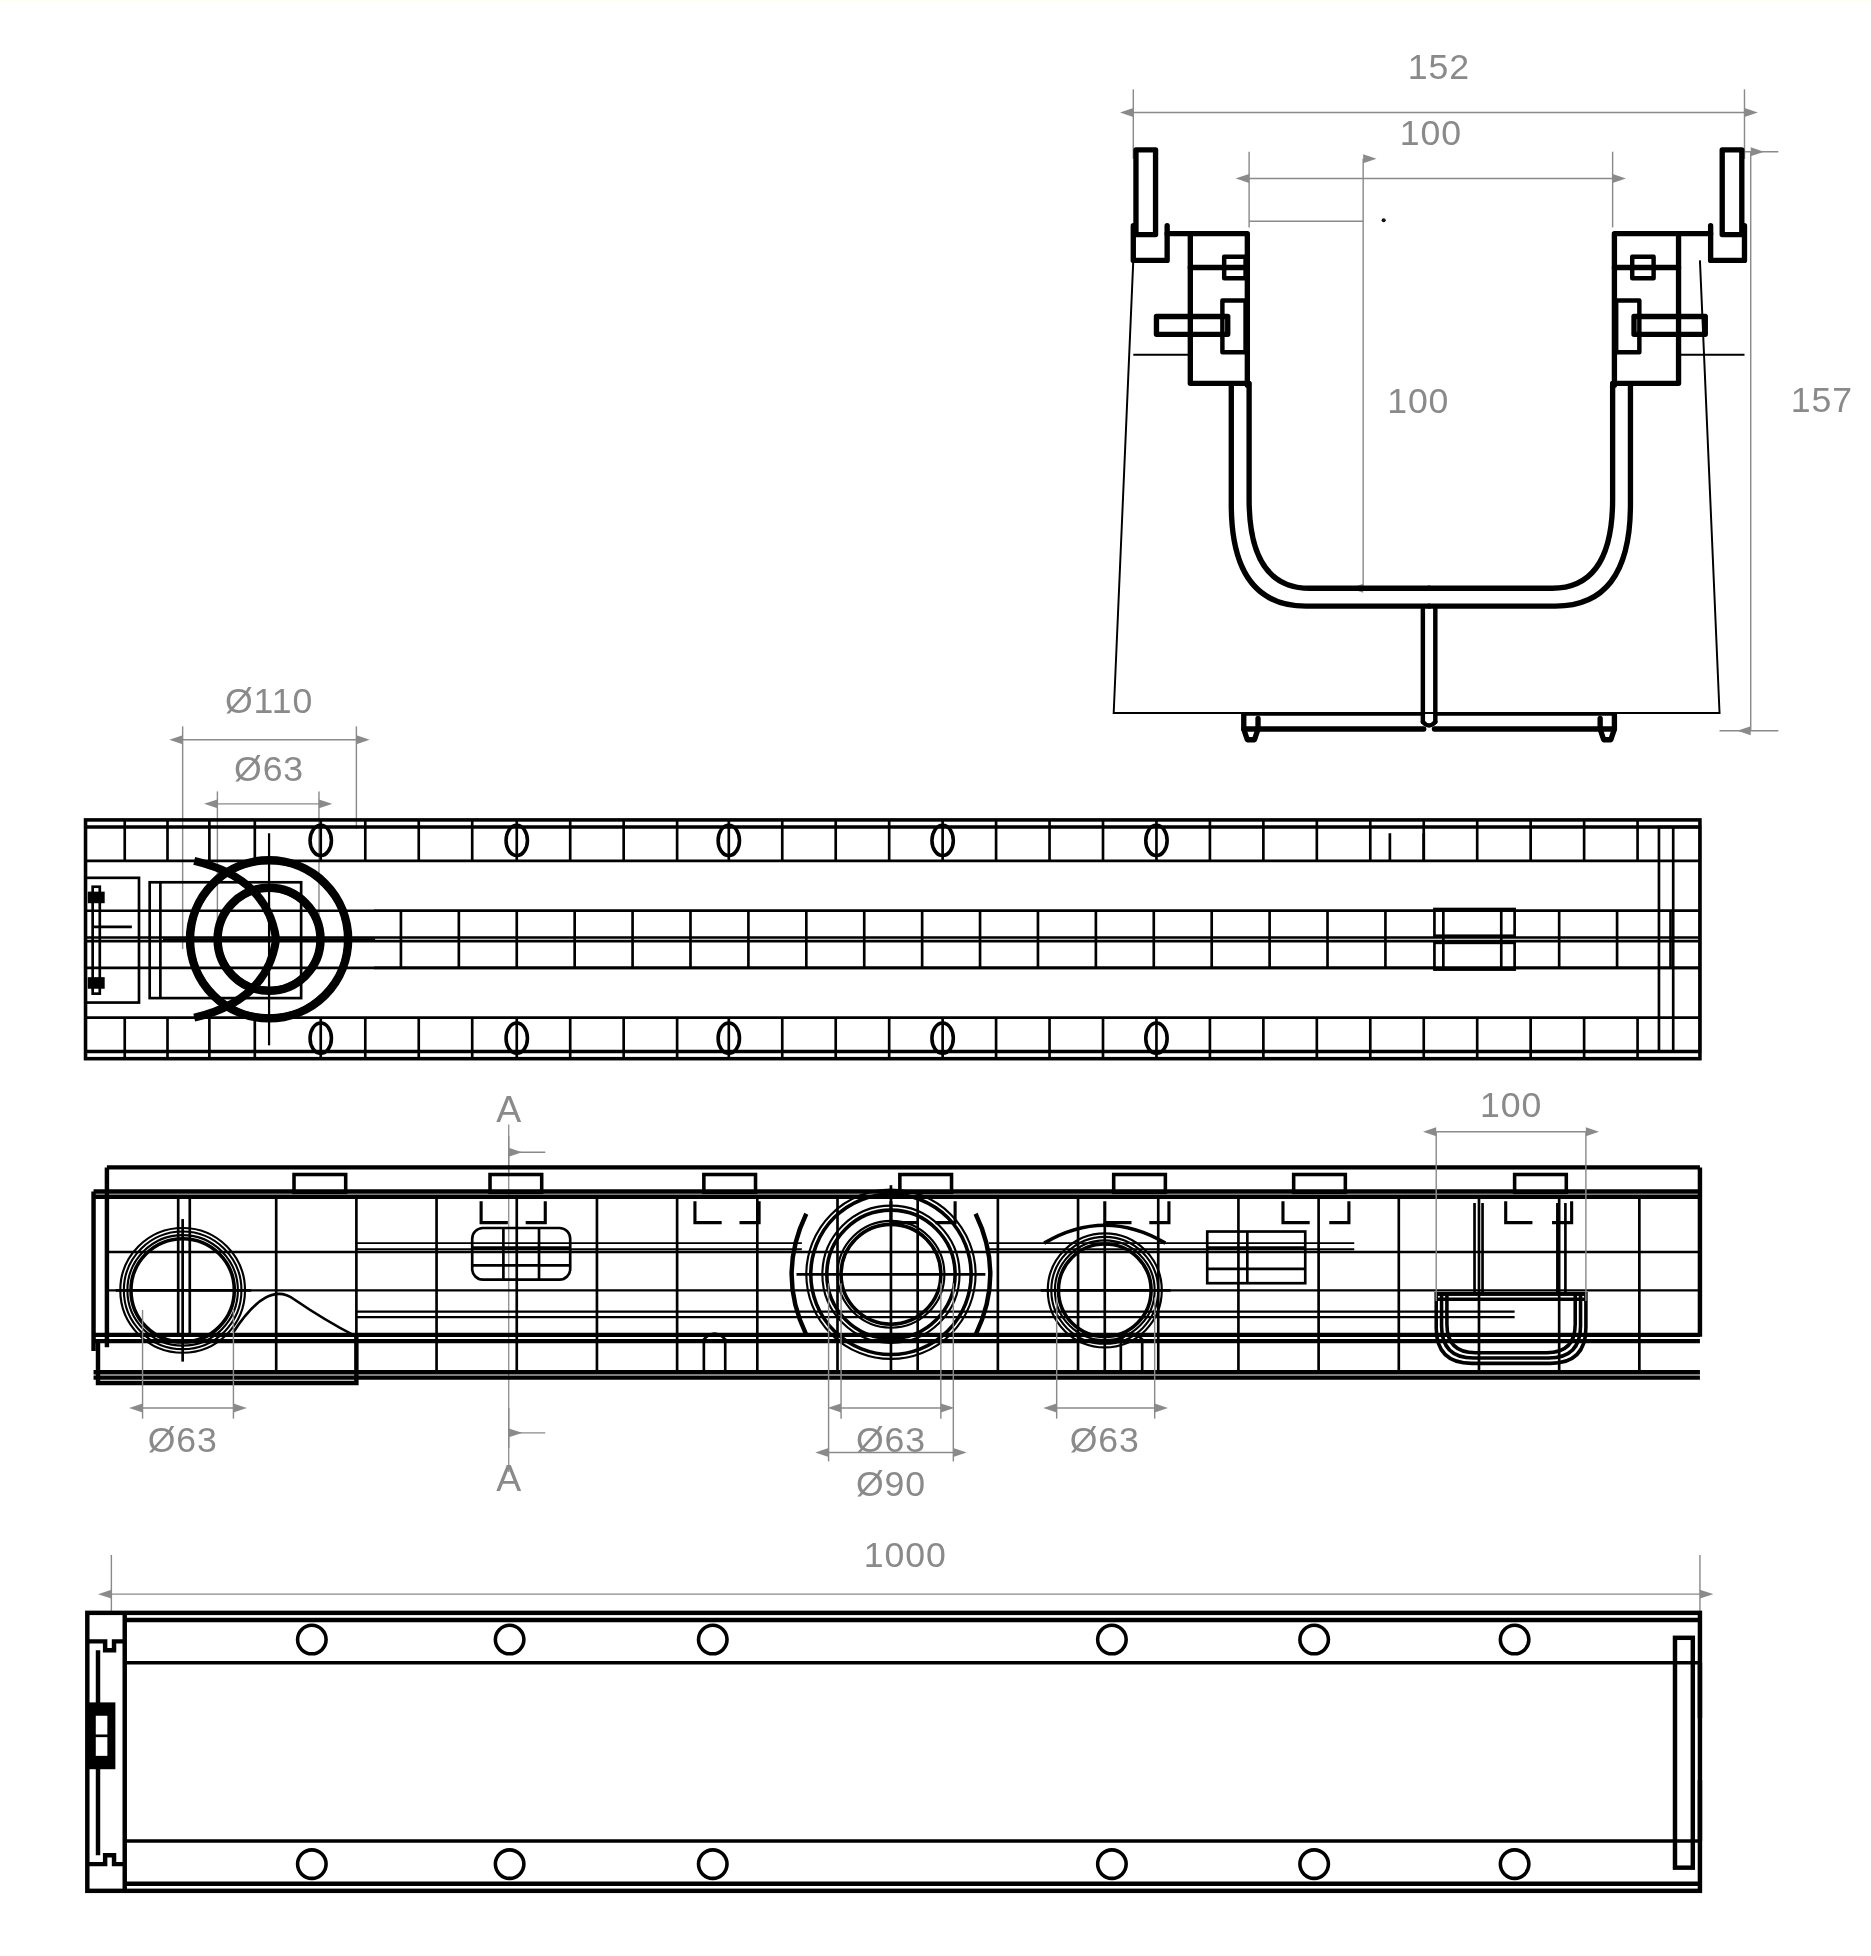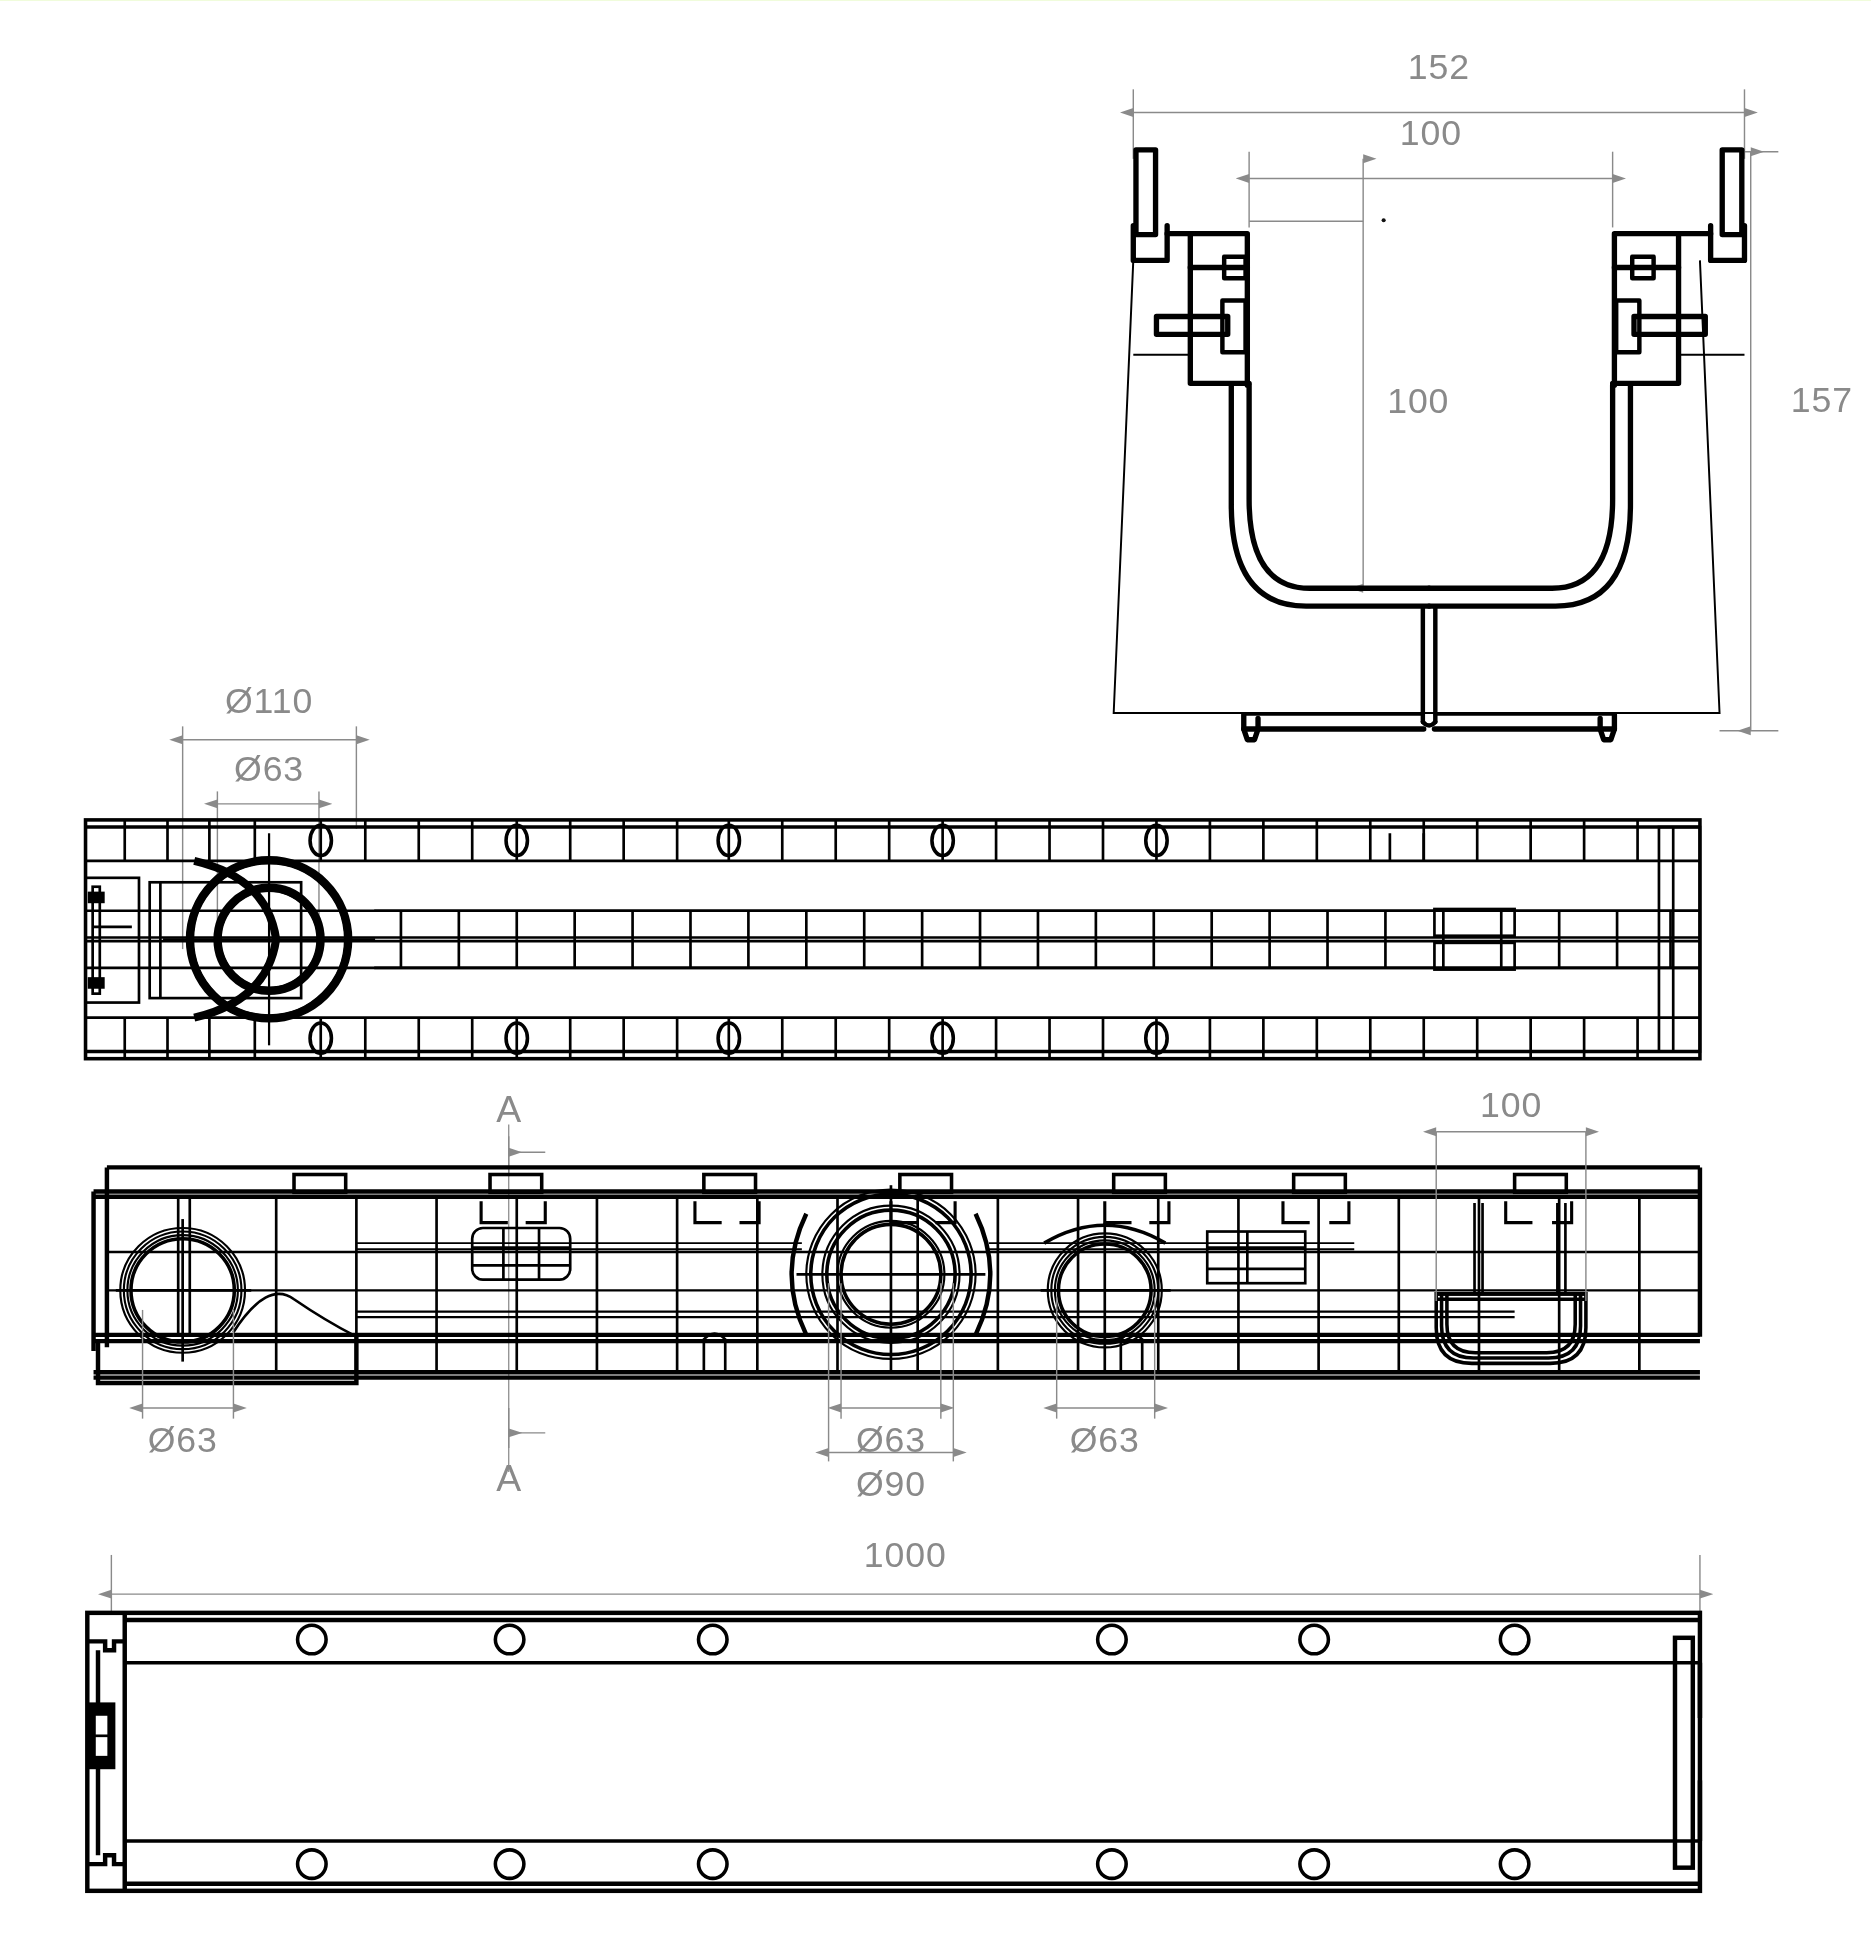--- a/index.html
+++ b/index.html
@@ -1,21 +1,21 @@
 <!DOCTYPE html>
 <html style="font-size:14.3px"><head>
 <meta charset="utf-8">
 <style>
   html,body{margin:0;padding:0;background:#ffffff;}
   body{
     width:1871px;height:1957px;
     font-family:"Liberation Sans","DejaVu Sans",sans-serif;
     overflow:hidden;
   }
-  #sheet{position:relative;width:1871px;height:1957px;background:#bef264;}
+  #sheet{position:relative;width:1871px;height:1957px;background:#fef9c3;}
   svg{display:block;}
   .dimtext{
     fill:#8a8a8a;
     font-family:"Liberation Sans","DejaVu Sans",sans-serif;
     font-size:40px;
     letter-spacing:1px;
     dominant-baseline:middle;
   }
   .sectlabel{
     fill:#8a8a8a;

